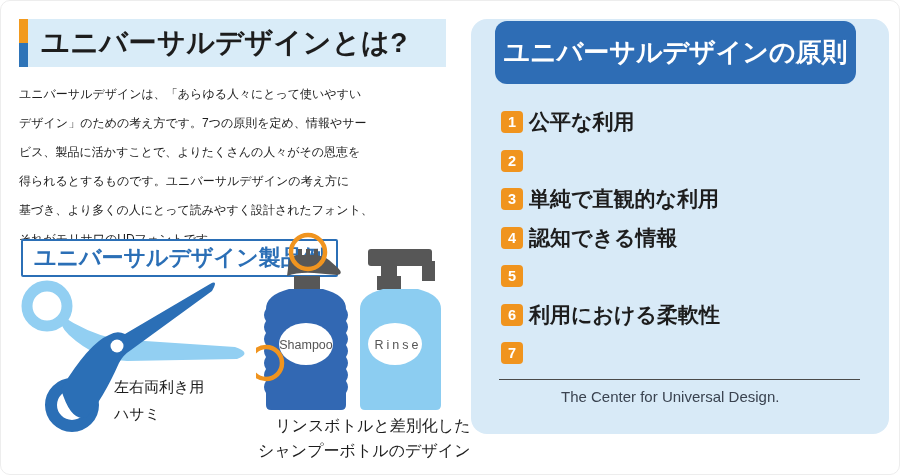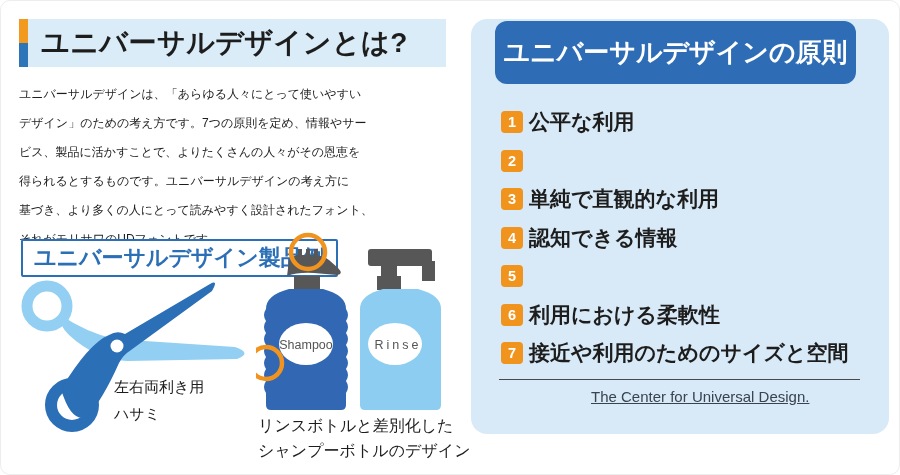--- a/index.html
+++ b/index.html
@@ -25,21 +25,21 @@
   .body-text{position:absolute;left:18px;top:79px;width:434px;font-size:12px;line-height:29px;
              white-space:pre-line;}
   .example-box{position:absolute;left:20px;top:238px;display:inline-block;border:2px solid var(--box-blue);
                background:#fff;color:var(--box-blue);font-weight:bold;font-size:22px;
                padding:2px 11px;border-radius:2px;white-space:nowrap;}
   .scissors{position:absolute;left:8px;top:272px;}
   .scissors-caption{position:absolute;left:113px;top:372px;font-size:15px;line-height:27px;
                     white-space:pre-line;}
   .bottles{position:absolute;left:255px;top:228px;}
   .bottles-caption{position:absolute;left:257px;top:412px;font-size:16px;line-height:25px;
-                   white-space:pre-line;}
+                   white-space:pre-line;text-align:right;}
   .ring-light{fill:none;stroke:var(--scissors-light);stroke-width:11px;}
   .ring-dark{fill:none;stroke:var(--scissors-dark);stroke-width:12px;}
   .blade-light{fill:var(--scissors-light);}
   .blade-dark{fill:var(--scissors-dark);}
   .shampoo-body{fill:var(--shampoo-blue);}
   .rinse-body{fill:var(--rinse-blue);}
   .pump{fill:var(--pump-gray);}
   .highlight{fill:none;stroke:var(--highlight-orange);stroke-width:4.5px;}
   .bottle-text{fill:var(--label-gray);font-family:"Liberation Sans","DejaVu Sans",sans-serif;
                font-size:12.5px;}
@@ -53,21 +53,21 @@
                 line-height:63px;white-space:nowrap;}
   .principles{position:absolute;left:0;right:0;top:84px;}
   .principle-row{height:38.5px;display:flex;align-items:center;padding-left:30px;}
   .num{width:22px;height:22px;border-radius:4px;background:var(--number-orange);color:#fff;
        font-size:14.5px;font-weight:bold;display:flex;align-items:center;justify-content:center;
        flex:0 0 22px;}
   .plabel{margin-left:6px;font-size:21px;font-weight:bold;white-space:nowrap;}
   .divider{position:absolute;left:28px;top:360px;width:361px;height:1px;background:#4a4a4a;}
   .copyright{position:absolute;left:35px;top:368px;font-size:15px;line-height:20px;
              color:var(--copyright-text);}
-  .cline2{margin-left:85px;text-decoration:underline;}
+  .cline2{margin-left:55px;}
 </style>
 </head>
 <body>
 
 <div class="canvas">
 
   <div class="title-block">
     <div class="accent">
       <div class="accent-top"></div>
       <div class="accent-bottom"></div>
@@ -144,21 +144,20 @@
       </div>
       <div class="principle-row">
         <span class="num">5</span>
       </div>
       <div class="principle-row">
         <span class="num">6</span>
         <span class="plabel">利用における柔軟性</span>
       </div>
       <div class="principle-row">
         <span class="num">7</span>
-        <span class="plabel">接近や利用のためのサイズと空間</span>
       </div>
     </div>
 
     <div class="divider"></div>
     <div class="copyright">
       <div class="cline2">The Center for Universal Design.</div>
     </div>
   </section>
 
 </div>

